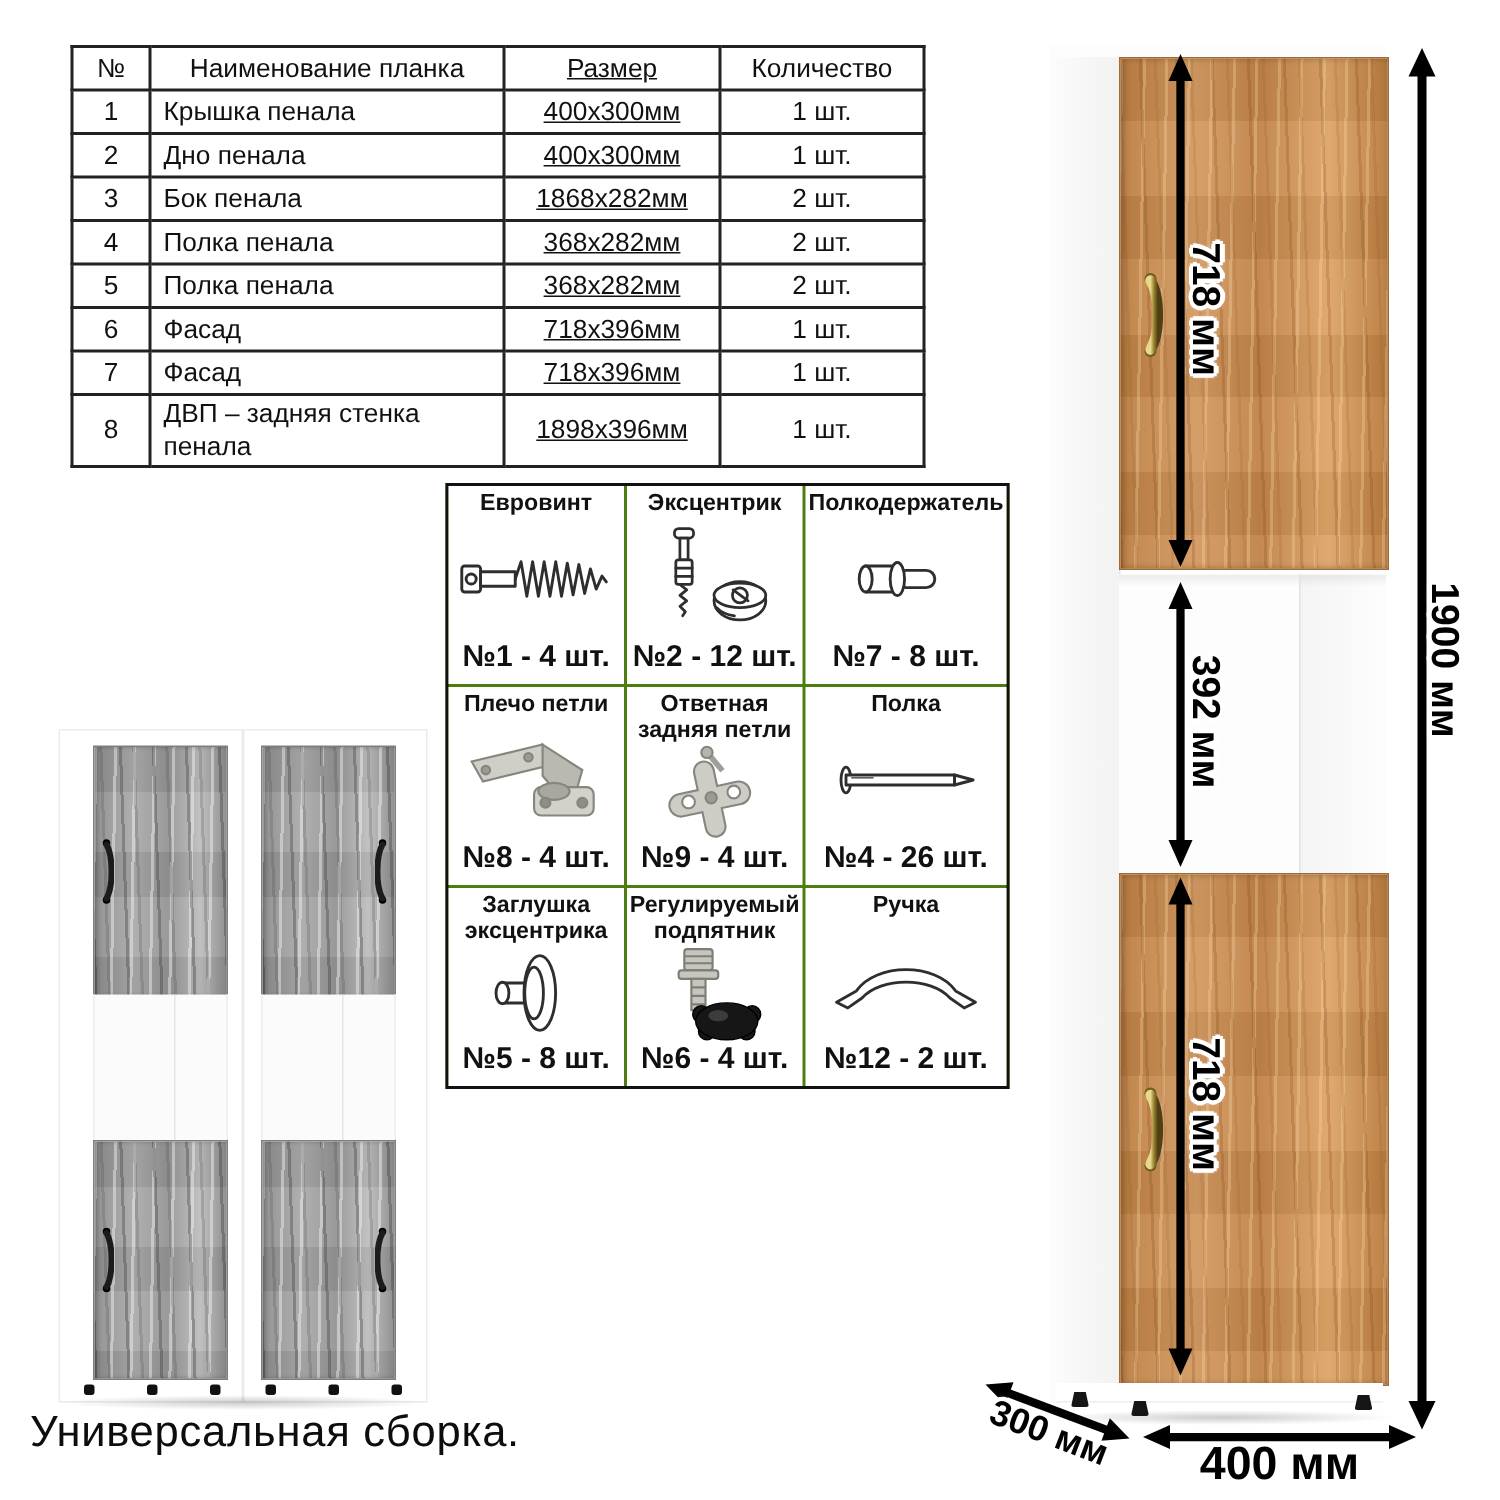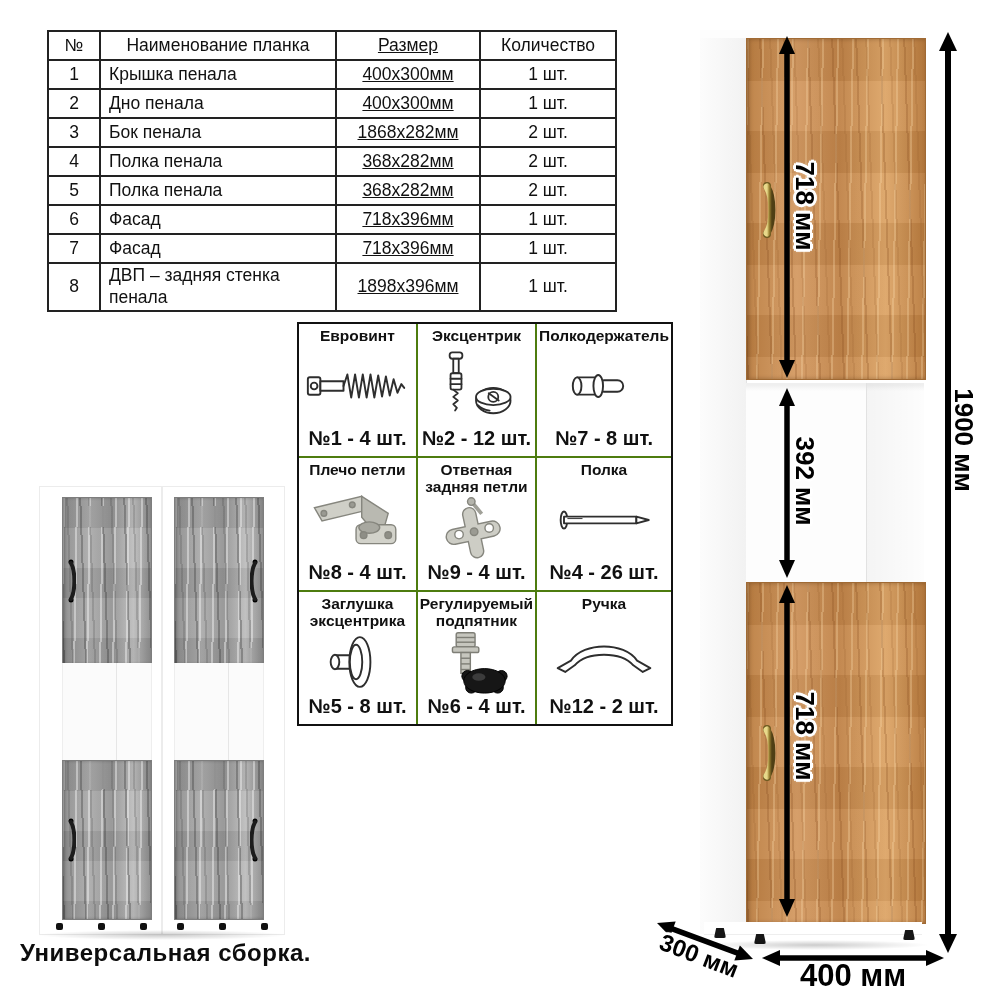--- a/index.html
+++ b/index.html
@@ -81,21 +81,21 @@
   .arrows{position:absolute;left:0;top:0;pointer-events:none;}
   .dim-label{position:absolute;font-weight:700;font-size:26px;color:#000;white-space:nowrap;
     text-shadow:-2px -2px 0 #fff,2px -2px 0 #fff,-2px 2px 0 #fff,2px 2px 0 #fff,
                 -3px 0 0 #fff,3px 0 0 #fff,0 -3px 0 #fff,0 3px 0 #fff,
                 0 0 4px #fff,0 0 4px #fff;}
   .rot90{transform:translate(-50%,-50%) rotate(90deg);}
   .rot20{transform:translate(-50%,-50%) rotate(21deg);}
   .ctr{transform:translate(-50%,-50%);}
 
   
-  .caption{position:absolute;left:20px;top:939px;font-weight:700;font-size:24px;color:#0d0d0d;letter-spacing:0.5px;}
+  .caption{position:absolute;left:20px;top:939px;font-weight:400;font-size:29px;color:#0d0d0d;letter-spacing:0.5px;}
 
   .hwsvg{stroke:#2e2e2e;stroke-width:2;fill:#fff;stroke-linejoin:round;stroke-linecap:round;}
 </style>
 </head>
 <body>
 
 <div id="page">
 
   <svg width="0" height="0" style="position:absolute">
     <defs>

